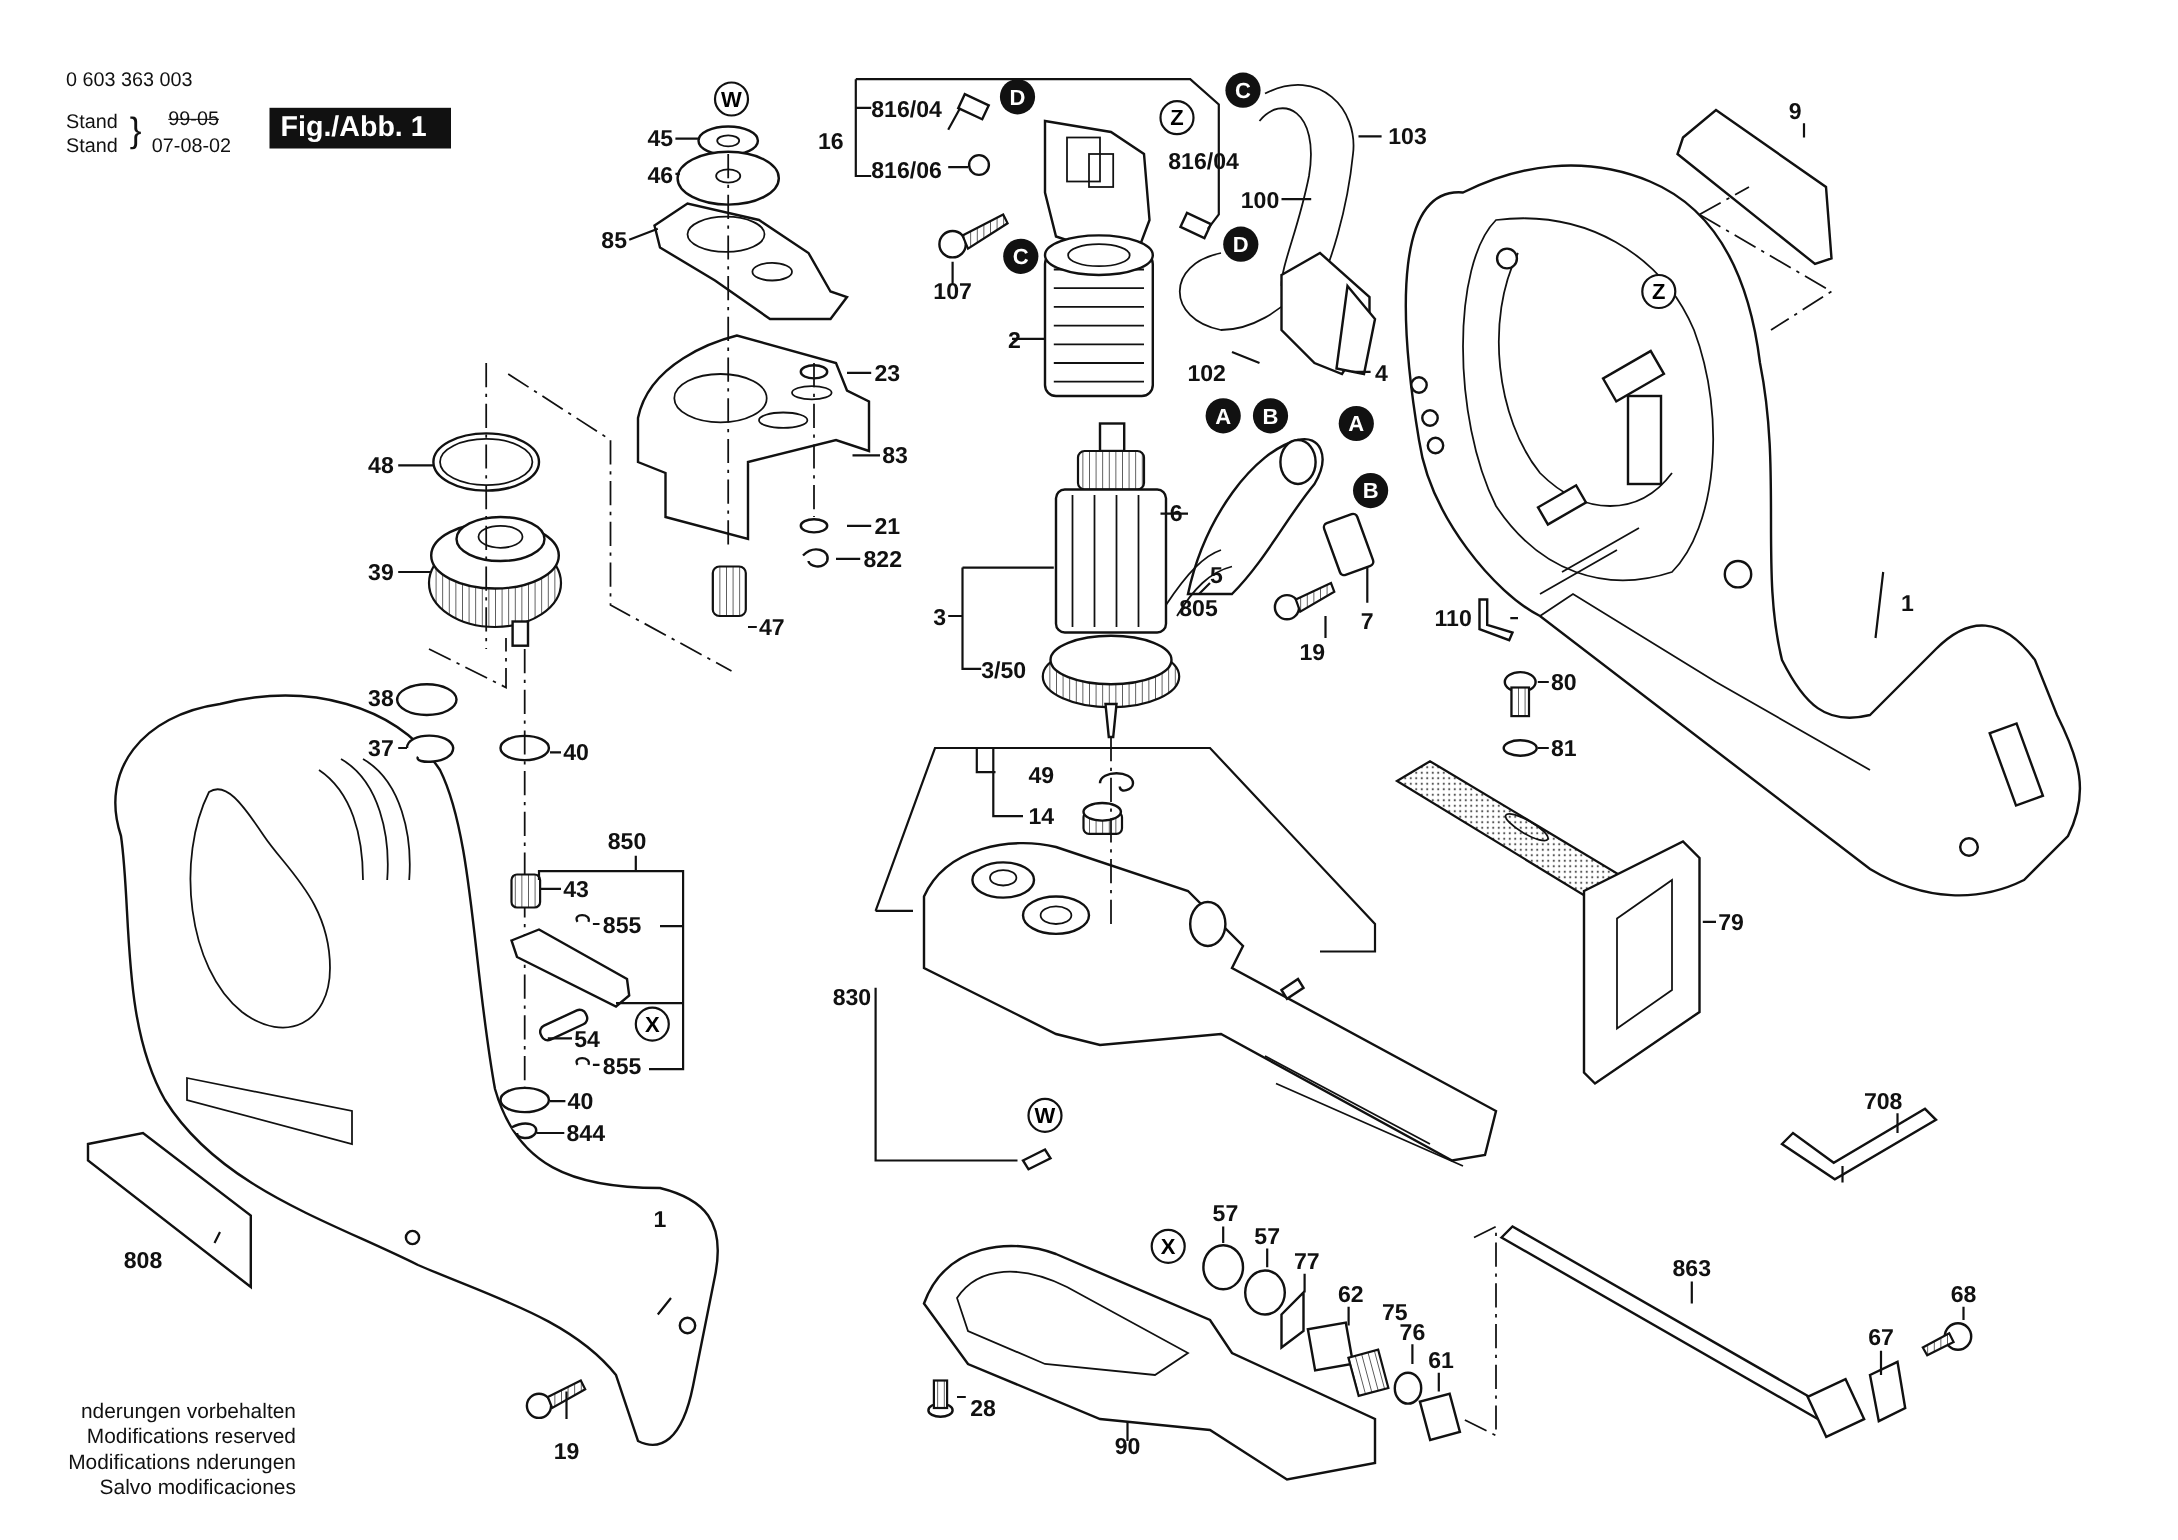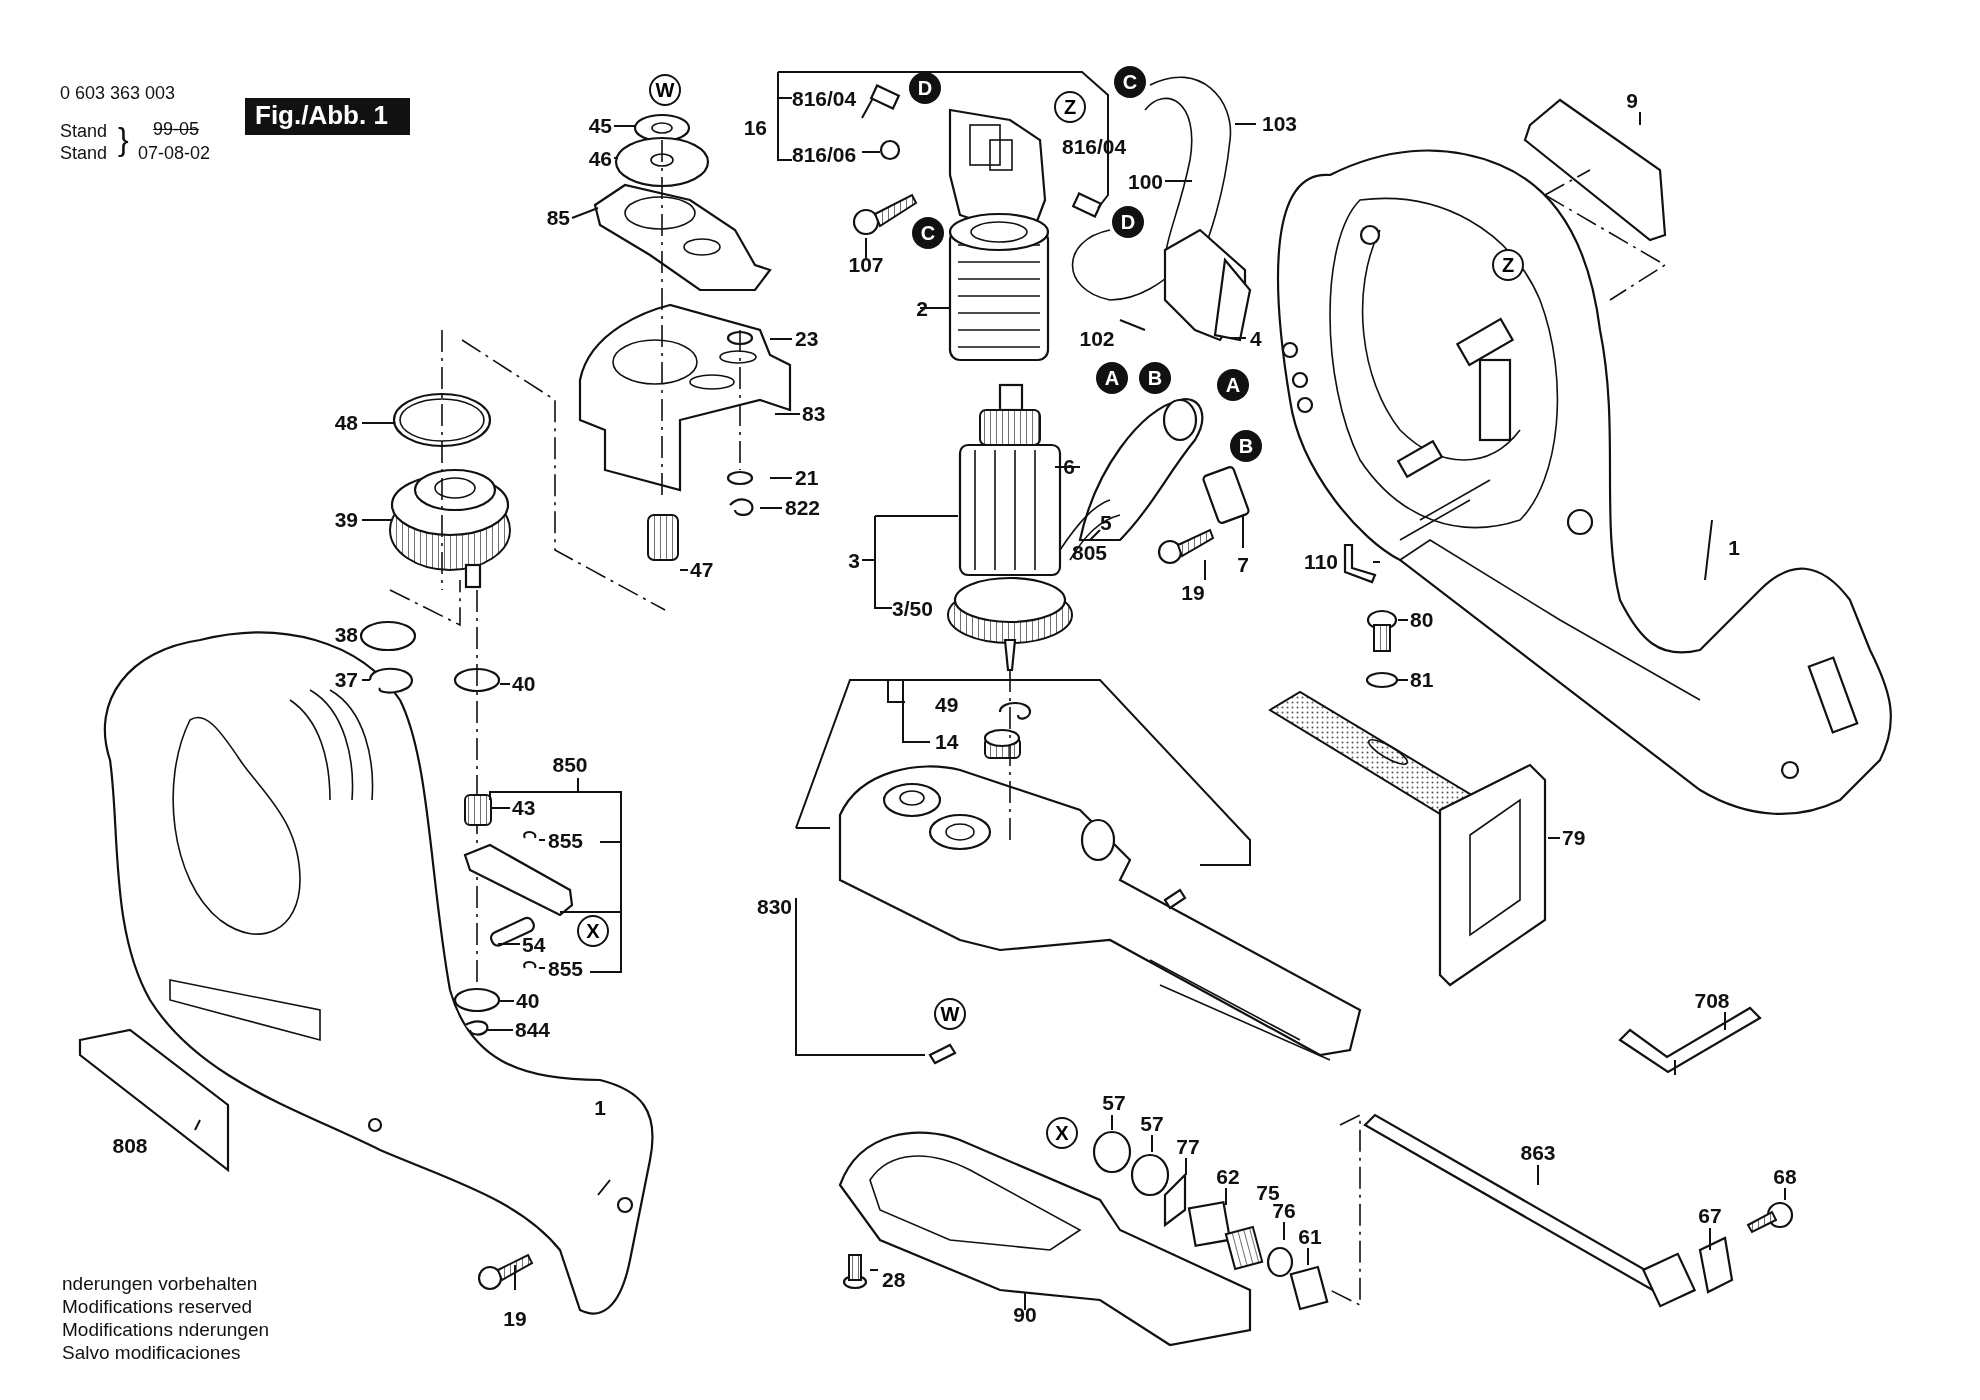--- a/index.html
+++ b/index.html
@@ -1,20 +1,20 @@
 <!DOCTYPE html>
 <html><head>
 <meta charset="utf-8">
 <style>
   html,body{margin:0;padding:0;background:#fff;}
   body{width:1980px;height:1400px;position:relative;overflow:hidden;font-family:"Liberation Sans",sans-serif;color:#111;}
   #canvas{position:absolute;left:0;top:0;width:1980px;height:1400px;}
-  .hdr{position:absolute;font-size:18px;line-height:20px;margin-top:21px;}
+  .hdr{position:absolute;font-size:18px;line-height:20px;}
   .fig-badge{position:absolute;left:245px;top:98px;background:#111;color:#fff;font-size:26px;font-weight:bold;padding:2px 22px 4px 10px;}
-  .footer{position:absolute;left:62px;top:1272px;font-size:19px;line-height:23px;}
+  .footer{position:absolute;left:62px;top:1272px;font-size:19px;line-height:23px;text-align:right;}
   .lbl{font-family:"Liberation Sans",sans-serif;font-size:21px;font-weight:bold;fill:#111;}
   .circ-txt{font-family:"Liberation Sans",sans-serif;font-size:20px;font-weight:bold;}
   .part{fill:#fff;stroke:#111;stroke-width:2.2;}
   .thin{fill:none;stroke:#111;stroke-width:1.6;}
   .lead{fill:none;stroke:#111;stroke-width:2;}
   .dash{fill:none;stroke:#111;stroke-width:1.6;stroke-dasharray:22 6 3 6;}
   .hatch{fill:url(#hatch);stroke:#111;stroke-width:2;}
   .dot{fill:url(#dots);stroke:#111;stroke-width:2;}
 </style>
 </head>

